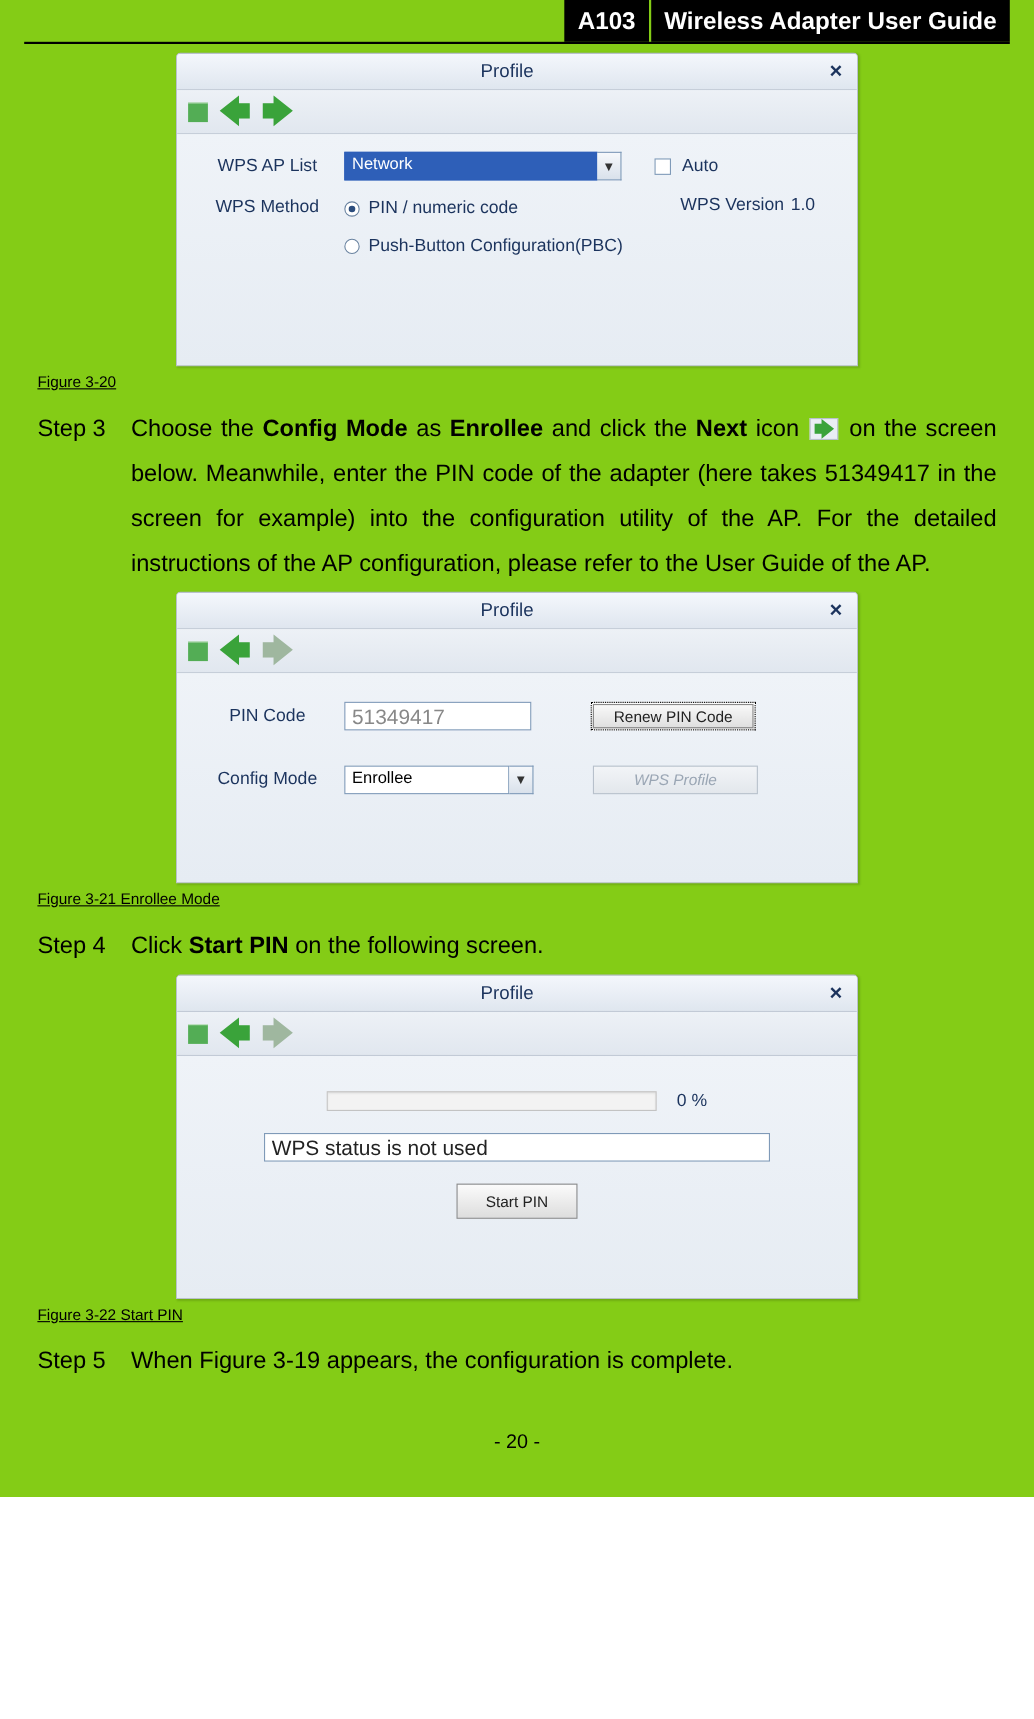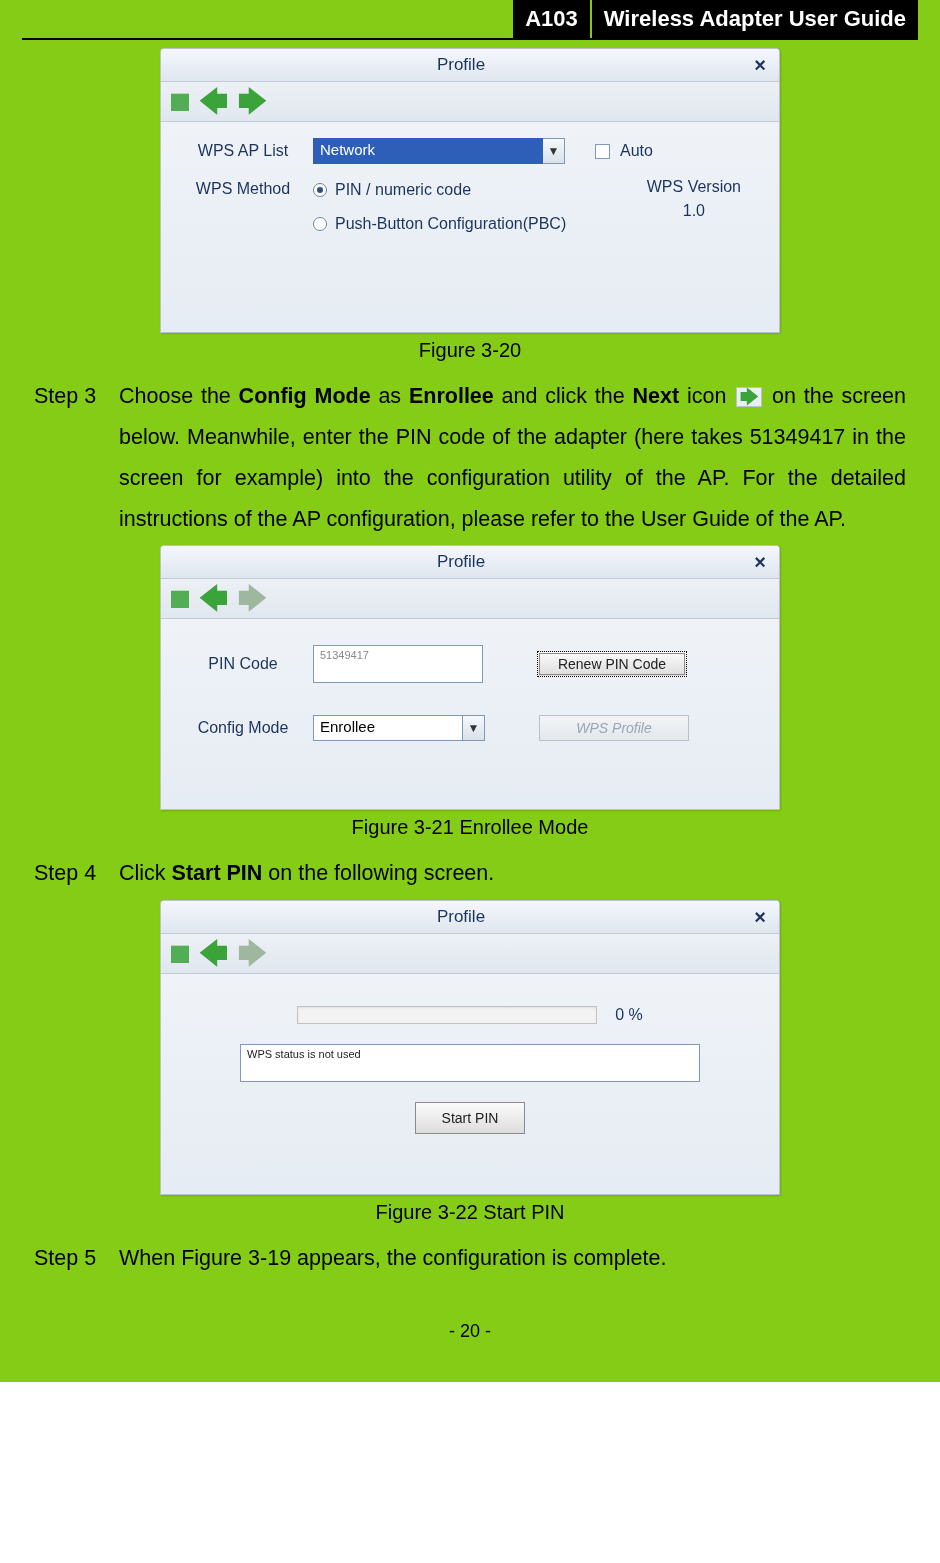--- a/index.html
+++ b/index.html
@@ -27,22 +27,22 @@
   .combo-input.sel { background: #2e5fb8; color: #fff; border-color: #2e5fb8; }
   .combo-btn { width: 22px; border: 1px solid #7f9ab8; border-left: none; background: linear-gradient(#f6f8fb,#d9e1eb); display: flex; align-items: center; justify-content: center; font-size: 12px; color: #333; }
   .chk { width: 15px; height: 15px; border: 1px solid #7f9ab8; background: #fff; }
   .static { font-size: 16px; color: #1b335d; }
   .radio { width: 14px; height: 14px; border: 1px solid #6b84a1; border-radius: 50%; background: #fff; display: inline-flex; align-items: center; justify-content: center; }
   .radio.checked::after { content: ""; width: 6px; height: 6px; border-radius: 50%; background: #2c4d7d; }
   .radio-row { display: flex; align-items: center; gap: 8px; height: 24px; }
   .btn { border: 1px solid #8b8b8b; background: linear-gradient(#fbfbfb,#ddd); font-size: 14px; color: #222; padding: 3px 10px; min-height: 26px; display: inline-flex; align-items: center; justify-content: center; }
   .btn.focus { border: 1px dotted #000; outline: 1px solid #8b8b8b; outline-offset: -3px; }
   .btn.disabled { color: #9aa6b4; background: linear-gradient(#f2f4f7,#e3e7ec); border-color: #b7c0cb; }
-  .textbox { border: 1px solid #7f9ab8; background: #fff; color: #888; padding: 3px 6px; font-size: 11px; height: 38px; }
-  .caption { text-align: center; font-size: 20px; margin: 6px 0 14px 0; }
+  .textbox { border: 1px solid #7f9ab8; background: #fff; color: #888; padding: 3px 6px; font-size: 19px; height: 26px; }
+  .caption { font-size: 14px; margin: 6px 0 14px 0; text-decoration: underline; }
   .step { font-size: 21.5px; line-height: 1.9; margin-bottom: 6px; display: flex; }
   .step-num { width: 85px; flex: 0 0 85px; }
   .step-body { flex: 1; text-align: justify; }
   .inline-next-icon { display: inline-flex; vertical-align: middle; width: 26px; height: 20px; background: #eaeef5; border: 1px solid #b9c1cc; align-items: center; justify-content: center; color: #3aa33a; font-size: 18px; font-weight: bold; margin: 0 2px; }
   .progress-outer { width: 300px; height: 18px; border: 1px solid #c3c3c3; background: #f3f3f3; box-shadow: inset 0 1px 2px rgba(0,0,0,.08); }
   .page-num { text-align: center; font-size: 18px; margin-top: 42px; }
 </style>
 </head>
 <body>
 
@@ -82,21 +82,21 @@
           <span style="display:flex; flex-direction:column; gap:10px;">
             <span class="radio-row">
               <span class="radio checked"></span>
               <span class="static">PIN / numeric code</span>
             </span>
             <span class="radio-row">
               <span class="radio"></span>
               <span class="static">Push-Button Configuration(PBC)</span>
             </span>
           </span>
-          <span style="display:flex; flex-direction:column; gap:6px; margin-left:auto; padding-right:16px; align-items:center;">
+          <span style="display:flex; flex-direction:row; gap:6px; margin-left:auto; padding-right:16px; align-items:center;">
             <span class="static">WPS Version</span>
             <span class="static">1.0</span>
           </span>
         </div>
       </div>
     </div>
     <div class="caption">Figure 3-20</div>
 
     <div class="step">
       <span class="step-num">Step 3</span>

